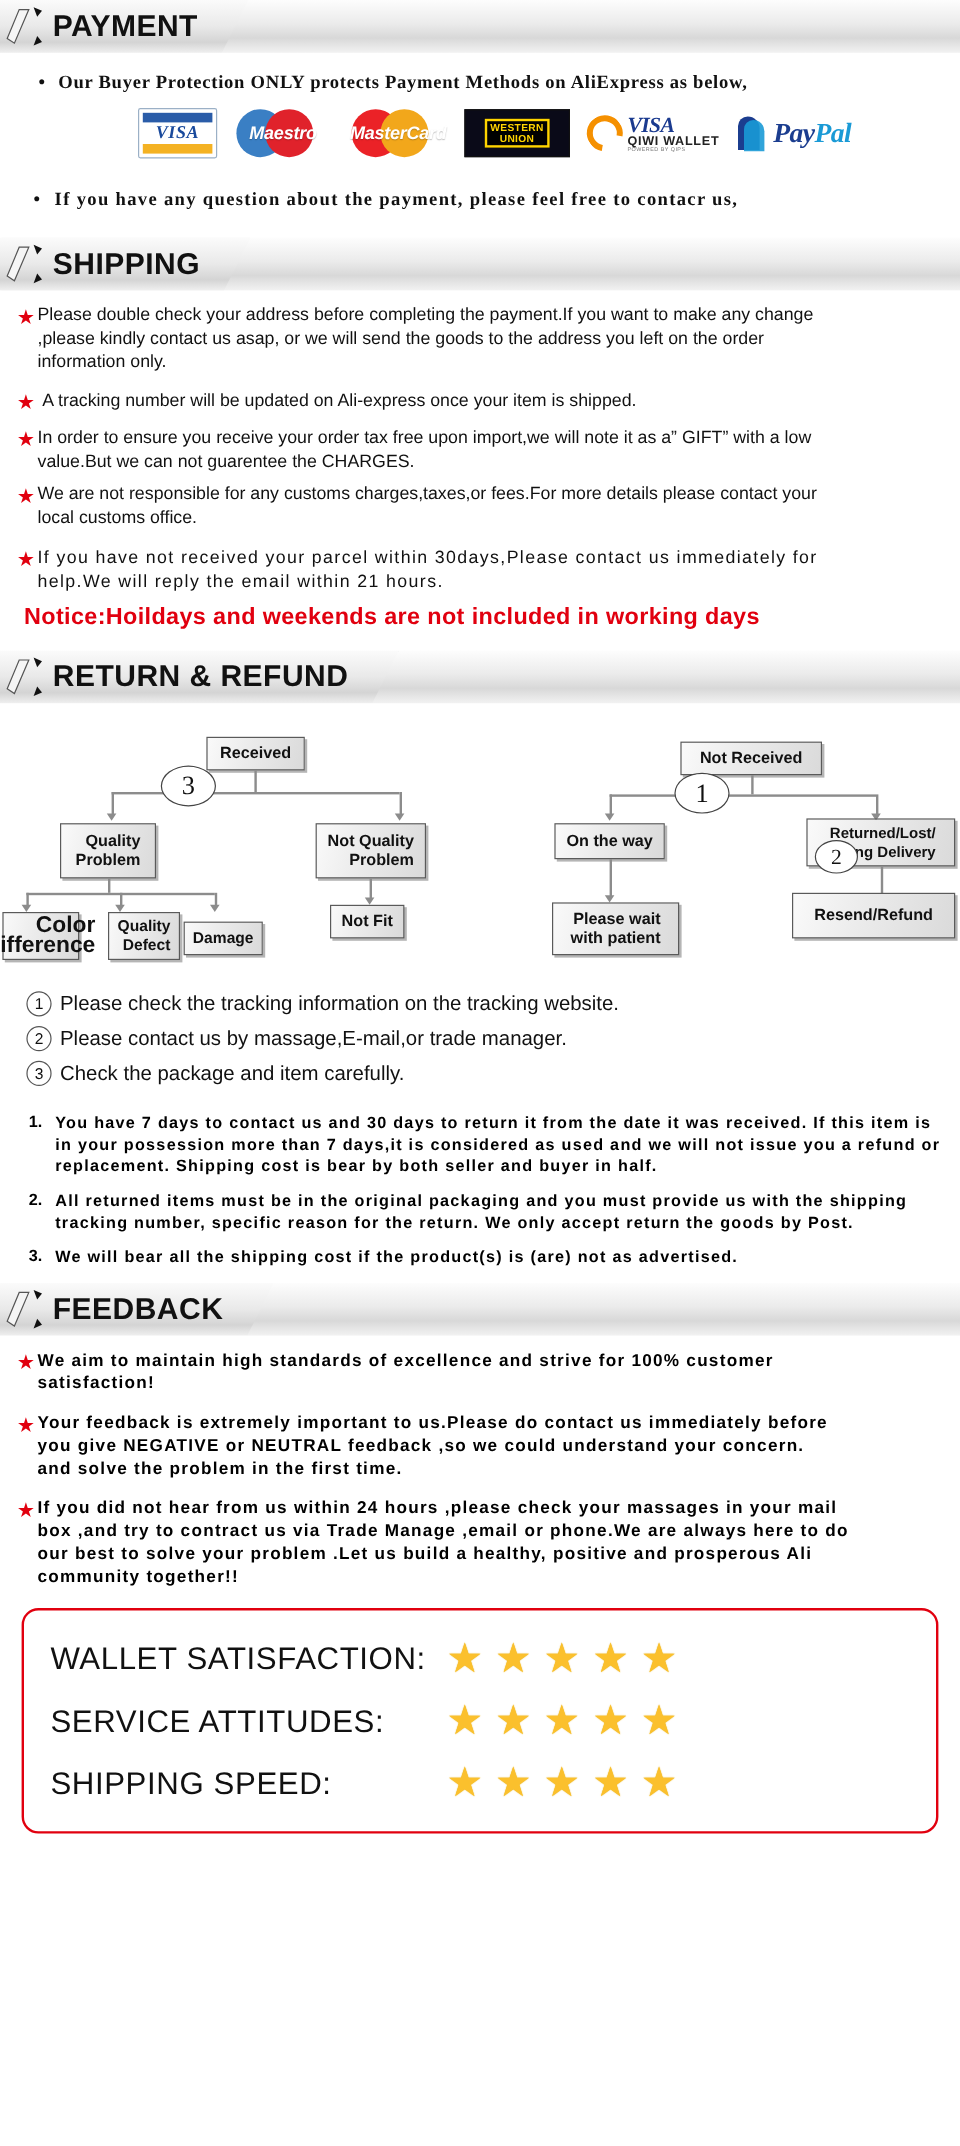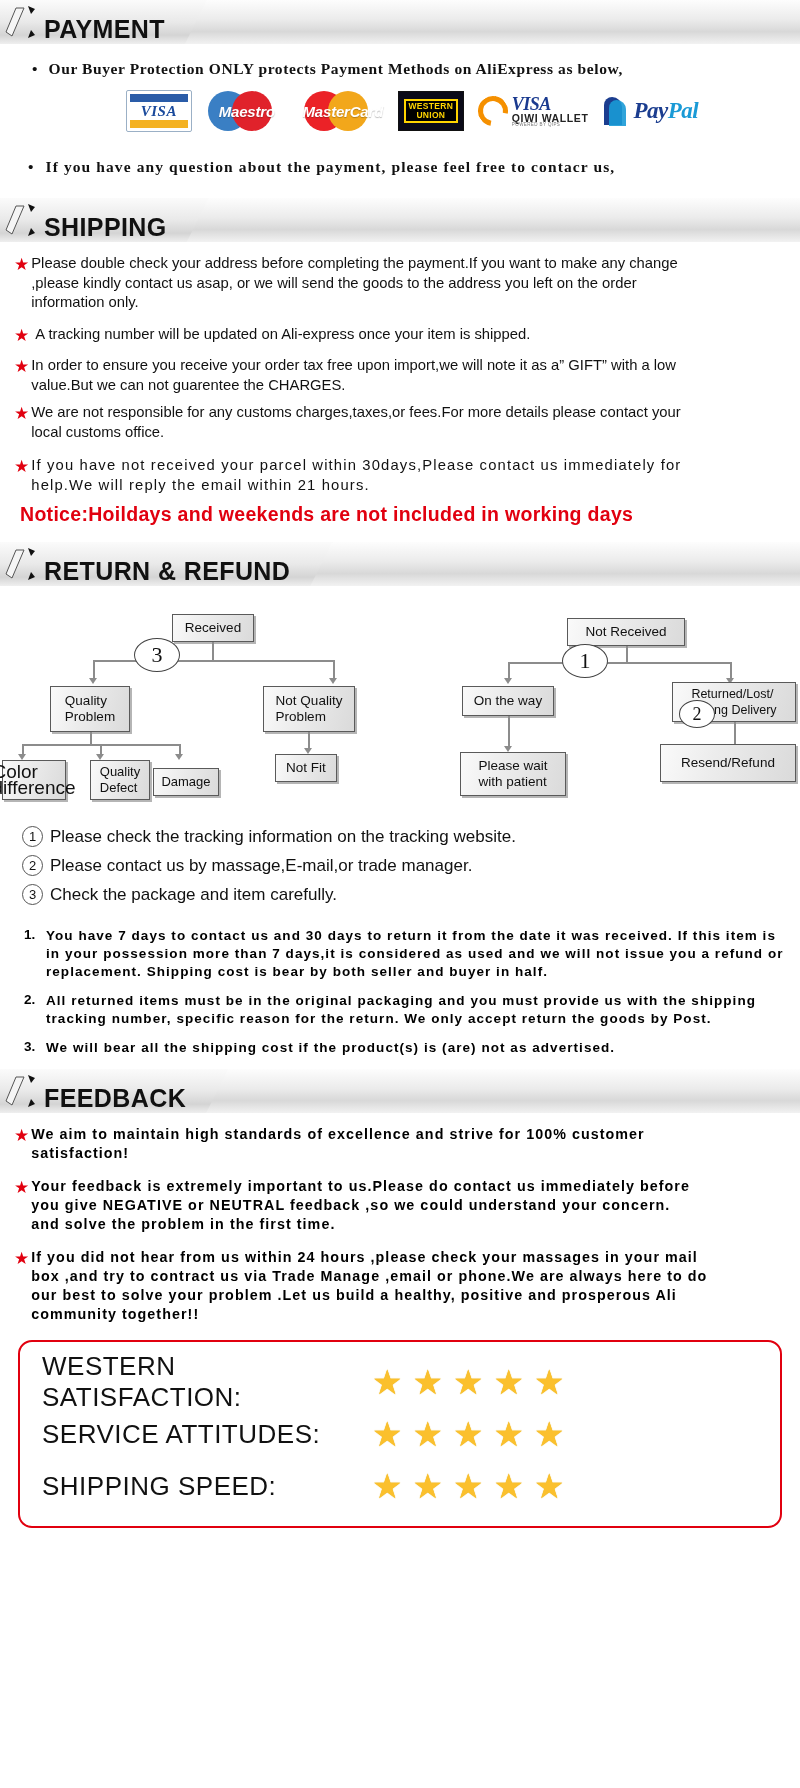--- a/index.html
+++ b/index.html
@@ -21,21 +21,21 @@
     margin: 0 0 0 0;
     background: linear-gradient(180deg,#fdfdfd 0%,#ebebeb 45%,#d8d8d8 72%,#f2f2f2 100%);
     display: flex;
     align-items: center;
   }
   .banner .tab {
     position: relative;
     height: 44px;
     padding: 0 42px 0 44px;
     display: flex;
-    align-items: flex-end;
+    align-items: center;
     background: linear-gradient(180deg,#fbfbfb 0%,#e9e9e9 50%,#d4d4d4 80%,#efefef 100%);
     clip-path: polygon(0 0, 100% 0, calc(100% - 22px) 100%, 0 100%);
     box-shadow: 1px 0 0 rgba(0,0,0,.08);
   }
   .banner .tab-title {
     font-size: 25px;
     font-weight: 700;
     letter-spacing: .4px;
     color: #111;
     white-space: nowrap;
@@ -83,21 +83,21 @@
   .maestro .c1 { left:2px; background:#3a7fc4; }
   .maestro .c2 { left:26px; background:#e0222b; }
   .mastercard .c1 { left:2px; background:#eb2227; }
   .mastercard .c2 { left:26px; background:#f2a71b; }
   .cardtxt {
     position:absolute; left:0; right:0; top:13px; text-align:center;
     font-size:15px; font-weight:700; font-style:italic; color:#fff;
     letter-spacing:-.2px; z-index:3; text-shadow:0 1px 1px rgba(0,0,0,.25);
   }
   .wu {
-    width:66px; height:40px; background:#0a0a18; position:relative;
+    width:88px; height:40px; background:#0a0a18; position:relative;
     display:flex; align-items:center; justify-content:center;
     border:1px solid #111;
   }
   .wu-in {
     background:#000; border:2px solid #ffd400; padding:1px 3px;
     color:#ffd400; font-size:8.5px; font-weight:700; line-height:9px;
     text-align:center; letter-spacing:.3px;
   }
   .qiwi { display:flex; align-items:center; gap:4px; }
   .qiwi .q {
@@ -144,22 +144,22 @@
   }
 
   
   .flow { position:relative; height:218px; margin-top:10px; }
   .fbox {
     position:absolute;
     background: linear-gradient(105deg,#fafafa 0%,#ececec 40%,#dadada 100%);
     border:1px solid #5a5a5a;
     box-shadow: 2px 2px 0 rgba(120,120,120,.55);
     display:flex; align-items:center; justify-content:center;
-    text-align:left;
-    font-size:13.5px; font-weight:400; color:#111; line-height:16px;
+    text-align:right;
+    font-size:13.5px; font-weight:700; color:#111; line-height:16px;
     padding:2px 4px;
   }
   .fline { position:absolute; background:#8c8c8c; }
   .fline.h { height:1.5px; }
   .fline.v { width:1.5px; }
   .arrow {
     position:absolute; width:0; height:0;
     border-left:4px solid transparent; border-right:4px solid transparent;
     border-top:6px solid #8c8c8c;
   }
@@ -429,21 +429,21 @@
     <span class="fb-txt" style="max-width:672px;">Your feedback is extremely important to us.Please do contact us immediately before you give NEGATIVE or NEUTRAL feedback ,so  we could understand your concern. and solve the problem in the first time.</span>
   </div>
   <div class="row">
     <span class="star">★</span>
     <span class="fb-txt" style="max-width:680px;">If you did not hear from us within 24 hours ,please check your massages in your mail box ,and try to contract us via Trade Manage ,email or phone.We are always here to do our best to solve your problem .Let us build a healthy, positive and prosperous Ali community together!!</span>
   </div>
 </div>
 
 <div class="satbox">
   <div class="satrow">
-    <span class="satlabel">WESTERN SATISFACTION:</span>
+    <span class="satlabel">WALLET SATISFACTION:</span>
     <span class="stars">
       <span class="st">★</span>
       <span class="st">★</span>
       <span class="st">★</span>
       <span class="st">★</span>
       <span class="st">★</span>
     </span>
   </div>
   <div class="satrow">
     <span class="satlabel">SERVICE  ATTITUDES:</span>

